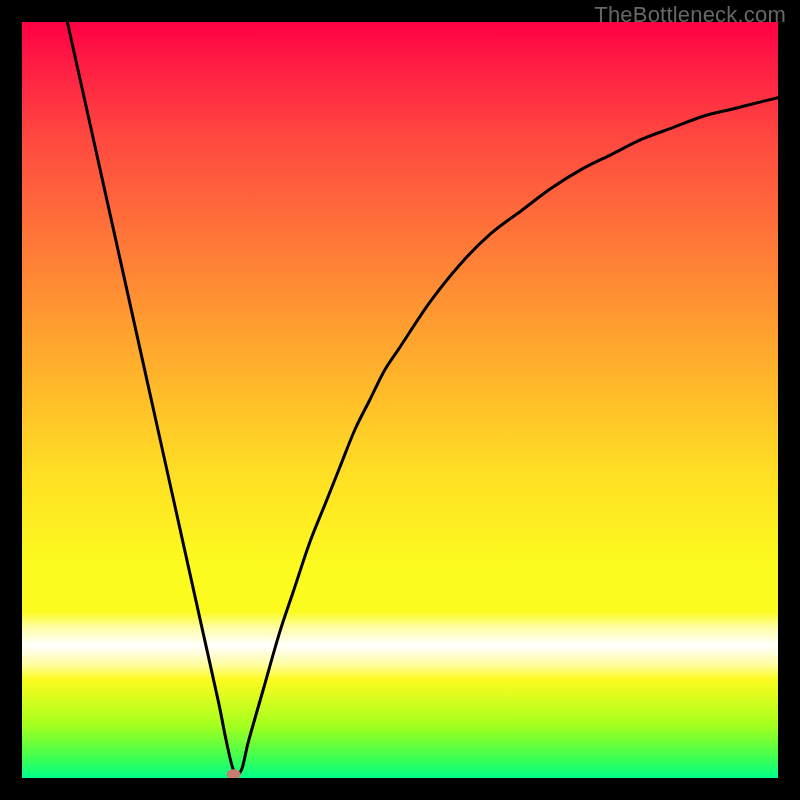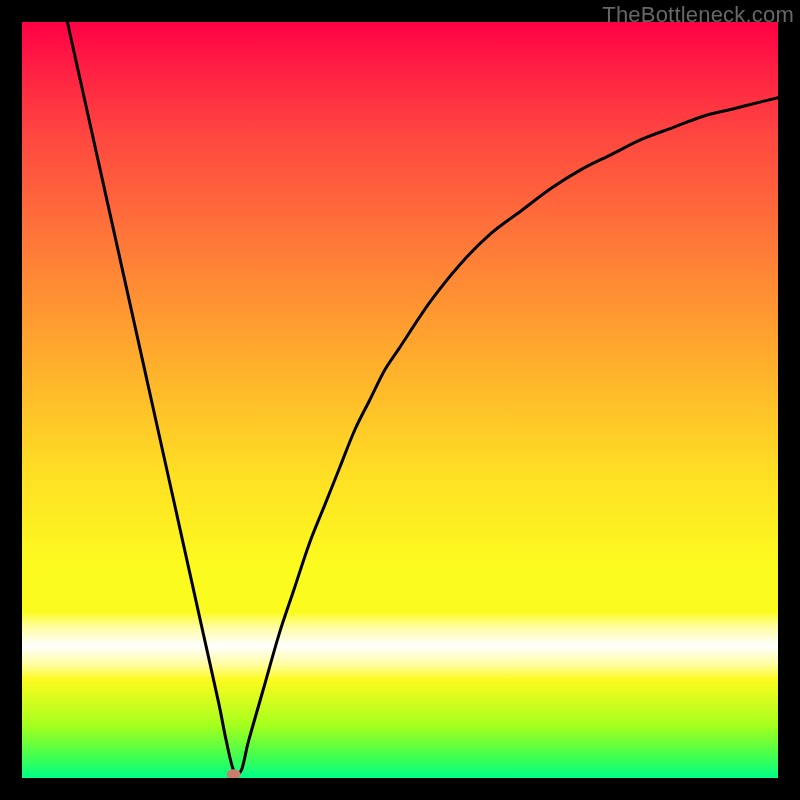--- a/index.html
+++ b/index.html
@@ -20,21 +20,21 @@
   .plot {
     position: absolute;
     left: 22px;
     top: 22px;
     width: 756px;
     height: 756px;
   }
   .watermark {
     position: absolute;
     top: 2px;
-    right: 6px;
+    right: 14px;
     color: #676767;
     font-size: 22px;
     font-weight: 500;
     letter-spacing: 0.2px;
     user-select: none;
   }
   #curve-path {
     fill: none;
     stroke: #000;
     stroke-width: 3;

